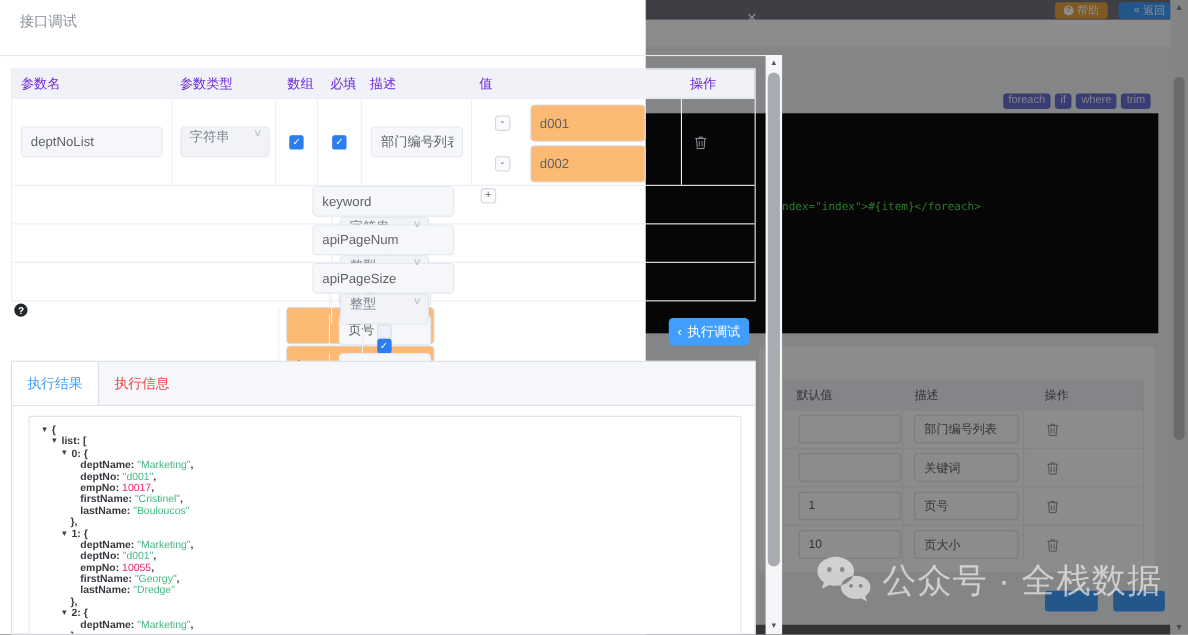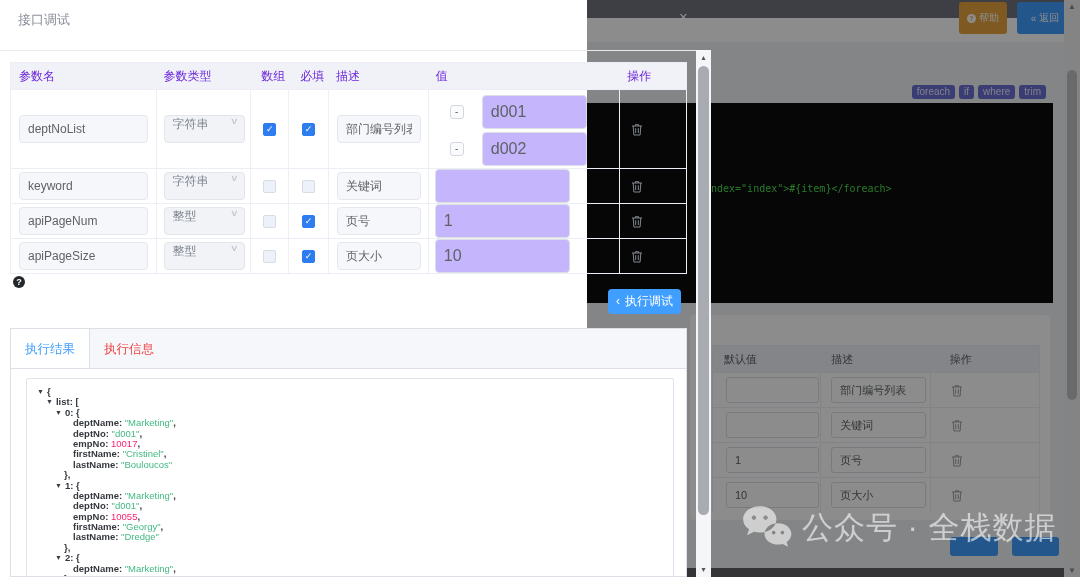--- a/index.html
+++ b/index.html
@@ -3,21 +3,21 @@
 <meta charset="utf-8">
 <style>
   html,body{margin:0;padding:0;background:#333;}
   *{box-sizing:border-box;font-family:"Liberation Sans","DejaVu Sans",sans-serif;}
   #stage{position:relative;width:1080px;height:577px;overflow:hidden;background:#f1f2f6;}
 
   
   #bg{position:absolute;inset:0;z-index:1;}
   .bg-topbar{position:absolute;left:0;top:0;width:1064px;height:18px;background:#72737e;}
   .bg-subbar{position:absolute;left:0;top:18px;width:1064px;height:24px;background:#ffffff;}
-  .bg-btn{position:absolute;top:2px;height:32px;border-radius:3px;color:#fff;font-size:10px;
+  .bg-btn{position:absolute;top:2px;height:15px;border-radius:3px;color:#fff;font-size:10px;
           display:flex;align-items:center;justify-content:center;gap:3px;padding:0 6px;cursor:pointer;}
   .bg-btn .qcircle{width:9px;height:9px;border-radius:50%;background:#fff;color:#e6a23c;
           font-size:7px;font-weight:bold;display:flex;align-items:center;justify-content:center;}
   #bg-help{left:959px;width:48px;background:#e6a23c;}
   #bg-back{left:1017px;width:56px;background:#409eff;}
   #bg-tags{position:absolute;top:85px;right:34px;display:flex;gap:4px;}
   .bg-tag{height:14px;background:#6a6dd3;color:#eceafe;font-size:10px;line-height:14px;
           padding:0 5px;border-radius:3px;cursor:pointer;}
   #bg-editor{position:absolute;left:400px;top:103px;width:653px;height:200px;background:#0b0c0d;overflow:hidden;}
   #bg-code{position:absolute;left:311px;top:80px;font-family:"DejaVu Sans Mono",monospace;
@@ -64,35 +64,35 @@
   .prow.head{border-top:none;background:#f0f2f7;height:26px;}
   .prow.head .pcell{color:#6d28d9;font-weight:500;border-left:none;padding-left:8px;}
   .pcell{height:100%;display:flex;align-items:center;}
   .pc0{width:145px;}
   .pc1{width:95px;border-left:1px solid #edeff4;}
   .pc2{width:38px;border-left:1px solid #edeff4;justify-content:center;}
   .pc3{width:40px;border-left:1px solid #edeff4;justify-content:center;}
   .pc4{width:100px;border-left:1px solid #edeff4;}
   .pc5{width:192px;border-left:1px solid #edeff4;}
   .pc6{width:67px;border-left:1px solid #edeff4;padding-left:11px;}
-  .prow.r-std{height:35px;}
+  .prow.r-std{height:35px;flex-direction:column;}
   .prow.r-tall{height:79px;}
   .in-gray{height:28px;border:1px solid #e4e7ed;border-radius:4px;background:#f5f7fa;
            color:#606266;font-size:12px;padding:0 8px;}
   .in-name{width:129px;margin-left:8px;}
   .in-desc{width:84px;margin-left:8px;}
   .psel{width:81px;height:28px;margin-left:7px;border:1px solid #e2e5ec;border-radius:4px;background:#f1f3f7;
         color:#7b818c;font-size:12px;display:flex;align-items:flex-start;padding:0 6px 0 8px;
         justify-content:space-between;cursor:pointer;}
   .psel .chev{color:#bfc4cd;font-size:9px;transform:scaleX(1.3);}
   .cb{width:13px;height:13px;border-radius:2px;background:#edf1f9;border:1px solid #d7dbe3;
       display:flex;align-items:center;justify-content:center;cursor:pointer;}
   .cb.checked{background:#2d7cf0;border-color:#2d7cf0;color:#fff;font-size:9px;}
-  .in-val{height:26px;border:1px solid #dcdfe6;border-radius:4px;background:#c4b5fd;
-          color:#606266;font-size:16px;padding:16px 8px;}
+  .in-val{height:26px;border:1px solid #dcdfe6;border-radius:4px;background:#fdba74;
+          color:#606266;font-size:12px;padding:16px 8px;}
   .val-single{width:135px;margin-left:6px;height:28px;}
   .val-multi{display:flex;flex-direction:column;align-items:flex-start;padding:5px 0 4px 4px;gap:3px;}
   .val-line{display:flex;align-items:center;}
   .mini-btn{width:14px;height:14px;border:1px solid #d4d7de;border-radius:3px;background:#fafbfc;
             color:#606266;font-size:10px;line-height:11px;text-align:center;cursor:pointer;}
   .val-line .mini-btn{margin-left:17px;margin-right:18px;}
   .val-line .in-val{width:105px;height:24px;}
   .plus-line{margin-left:4px;margin-top:2px;}
   .trash{cursor:pointer;display:flex;align-items:center;}
 

